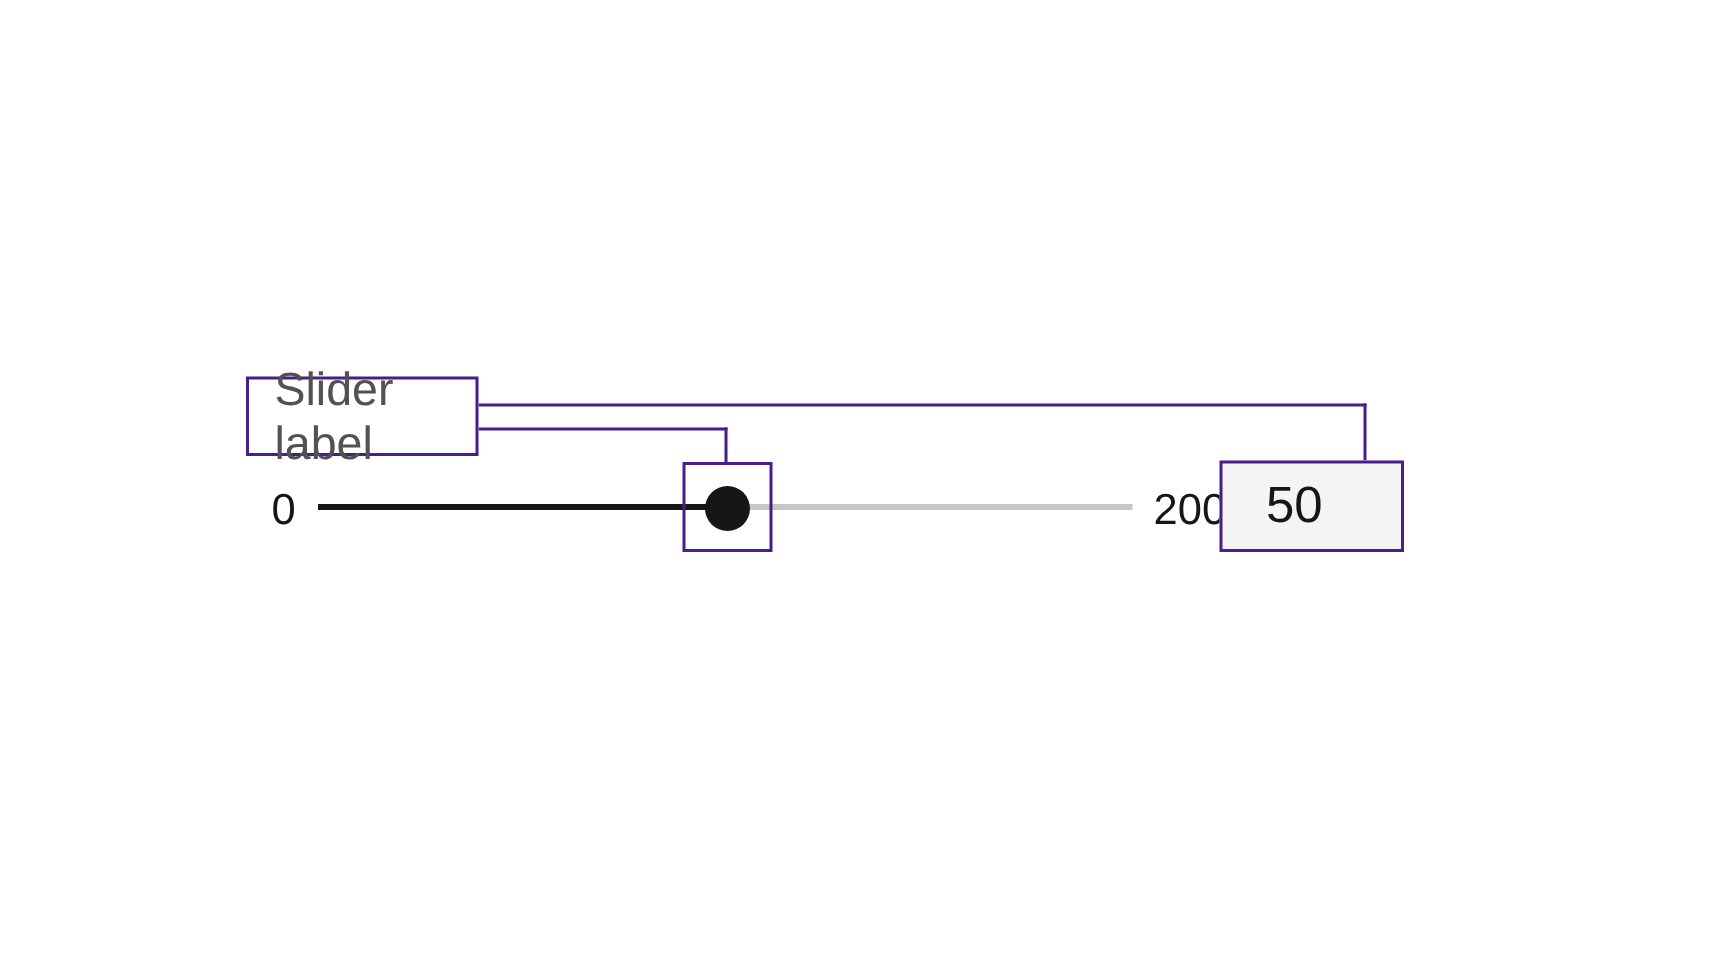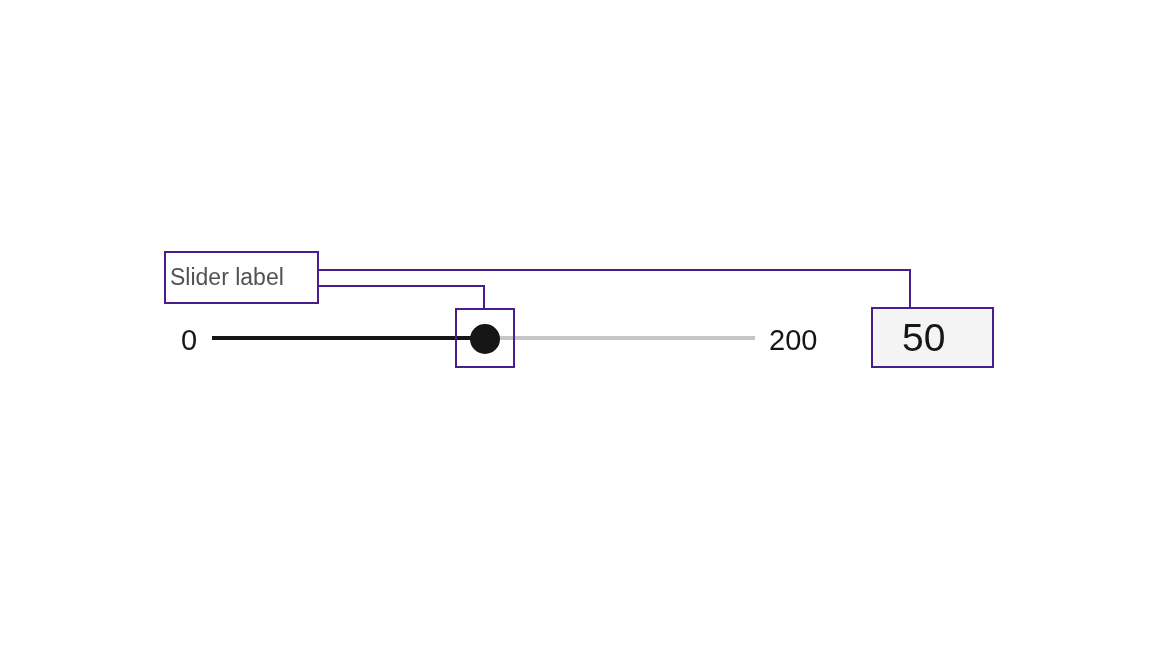--- a/index.html
+++ b/index.html
@@ -28,33 +28,33 @@
   .conn-top-v{left:909px;top:269px;width:2px;height:38px;}
   .conn-mid-h{left:319px;top:285px;width:166px;height:2px;}
   .conn-mid-v{left:483px;top:285px;width:2px;height:23px;}
 
   
   .ann-box{border:2px solid var(--annotation);}
   .label-box{
     left:164px;top:251px;width:155px;height:53px;
     background:#ffffff;
     display:flex;align-items:center;
-    padding-left:4px;
-    font-size:23px;color:var(--label-text);
+    padding-left:17px;
+    font-size:31px;color:var(--label-text);
   }
   .handle-box{
     left:455px;top:308px;width:60px;height:60px;
     background:transparent;
   }
   .value-box{
-    left:871px;top:307px;width:123px;height:61px;
+    left:813px;top:307px;width:123px;height:61px;
     background:var(--value-box-bg);
     display:flex;align-items:center;
     padding-left:29px;
-    font-size:39px;color:var(--dark-text);
+    font-size:34px;color:var(--dark-text);
   }
 
   
   .track-filled{left:212px;top:336px;width:273px;height:4px;background:var(--track-filled);}
   .track-rest{left:485px;top:336px;width:270px;height:4px;background:var(--track-rest);}
   .handle{
     left:470px;top:324px;width:30px;height:30px;
     border-radius:50%;background:var(--handle);
   }
   .range-label{

